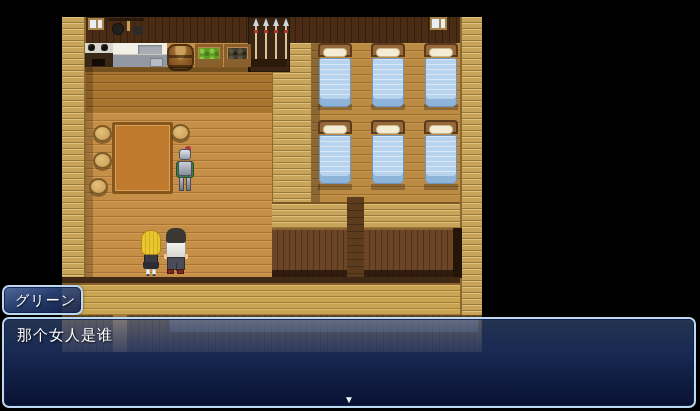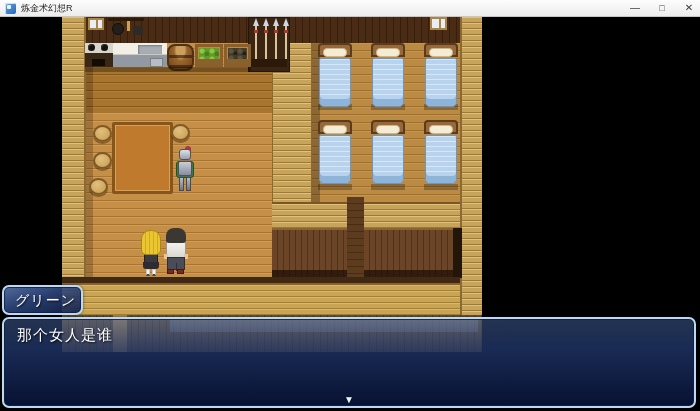--- a/index.html
+++ b/index.html
@@ -134,27 +134,20 @@
   .msg-text { position:absolute; left:13px; top:7px; font-size:15px; color:#fff;
     text-shadow:1px 1px 2px rgba(0,0,0,0.85); letter-spacing:1px; }
   .pause-cursor { position:absolute; left:50%; bottom:1px; transform:translateX(-50%);
     font-size:10px; color:#eef4fa; text-shadow:0 1px 1px rgba(0,0,0,0.6); line-height:10px; }
 </style>
 </head>
 <body>
 
 <div class="stage">
 
-  <div class="titlebar">
-    <span class="app-icon"></span>
-    <span class="title-text">炼金术幻想R</span>
-    <span class="tb-btn tb-min">—</span>
-    <span class="tb-btn tb-max">□</span>
-    <span class="tb-btn tb-close">✕</span>
-  </div>
 
   <div class="scene">
 
     <div class="a floor-main" style="left:62px;top:0;width:420px;height:335px"></div>
     <div class="a floor-kitchen" style="left:86px;top:50px;width:186px;height:45px"></div>
     <div class="a floor-bed" style="left:312px;top:26px;width:148px;height:176px"></div>
 
     <div class="a wall-dark" style="left:86px;top:0;width:374px;height:26px"></div>
     <div class="a wall-tan" style="left:62px;top:0;width:24px;height:298px;border-right:2px solid #8a6a30"></div>
     <div class="a wall-tan" style="left:460px;top:0;width:22px;height:298px;border-left:2px solid #8a6a30"></div>

